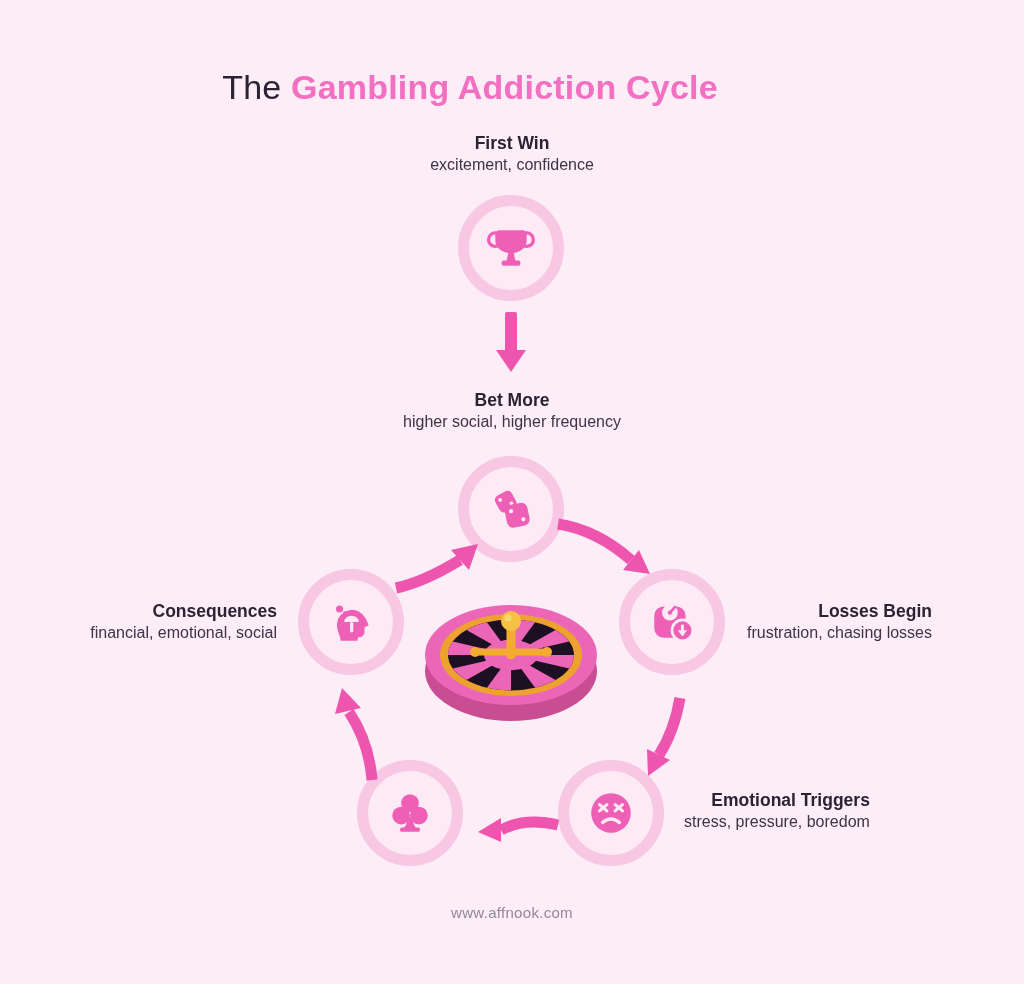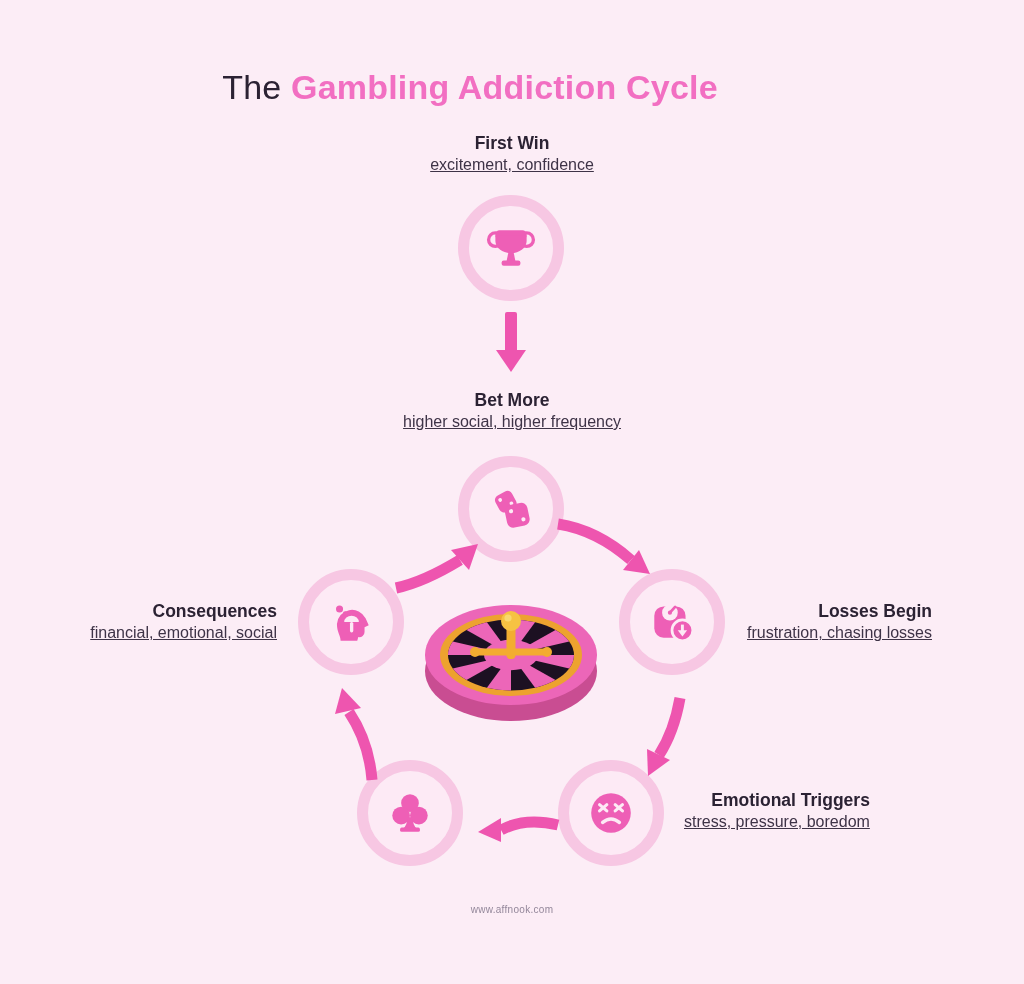--- a/index.html
+++ b/index.html
@@ -9,34 +9,34 @@
     font-family:"Liberation Sans", sans-serif;
   }
   .title{
     position:absolute;top:56px;left:0;width:916px;text-align:center;
     font-size:34px;font-weight:700;color:#2b2233;letter-spacing:.2px;margin:12px;
   }
   .title .hl{color:#f26fc2;}
   .title .prefix{font-weight:500;}
   .stage-label{position:absolute;line-height:22px;}
   .stage-label .h{font-weight:700;font-size:17.5px;color:#2b2233;display:block;}
-  .stage-label .s{font-size:16px;color:#3e3347;display:block;text-decoration:underline;}
+  .stage-label .s{font-size:16px;color:#3e3347;display:block;}
   .center-text{left:0;width:1024px;text-align:center;}
   .align-left{text-align:right;}
   .align-right{text-align:right;}
   .node{
     position:absolute;width:106px;height:106px;border-radius:50%;
     border:11px solid #f7c7e3;background:#fdeaf5;box-sizing:border-box;
     display:flex;align-items:center;justify-content:center;
   }
   .node svg{width:50px;height:50px;display:block;}
   .arrow{position:absolute;pointer-events:none;}
   .footer{
     position:absolute;top:904px;left:0;width:1024px;text-align:center;
-    font-size:10px;color:#93879a;letter-spacing:.3px;
+    font-size:15px;color:#93879a;letter-spacing:.3px;
   }
 </style>
 </head>
 <body>
 
 <div class="canvas">
 
   <h1 class="title">
     <span class="prefix">The</span>
     <span class="hl">Gambling Addiction Cycle</span>

